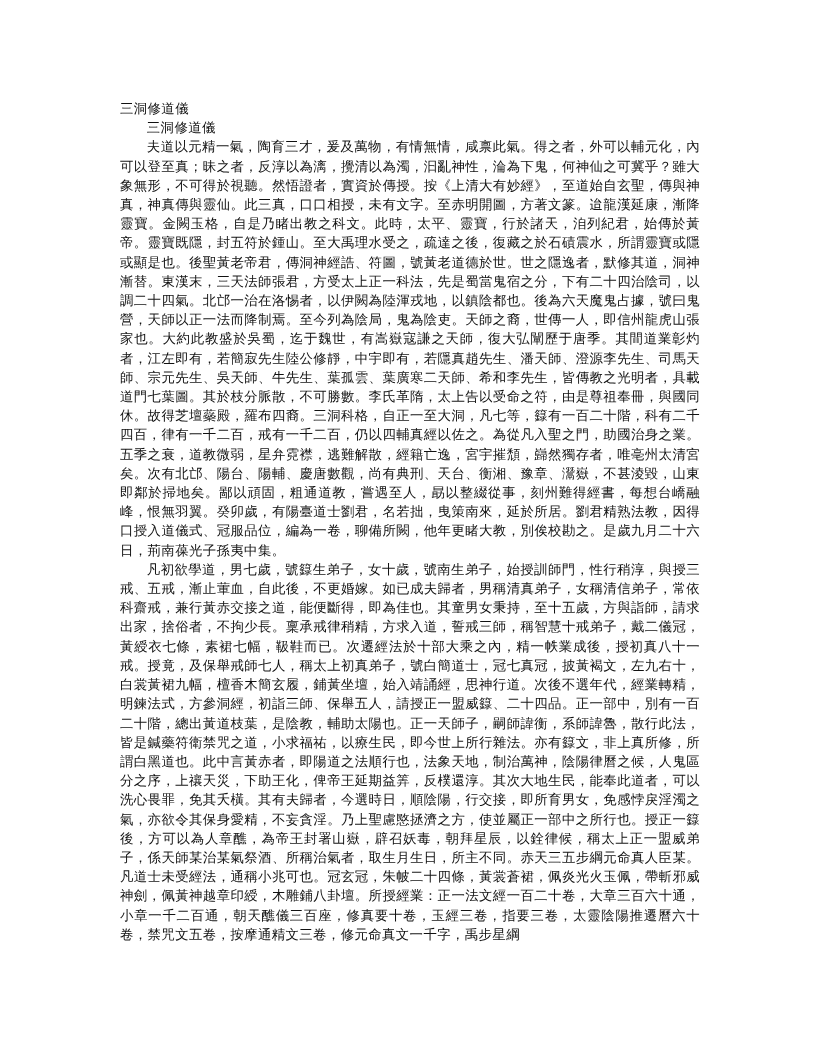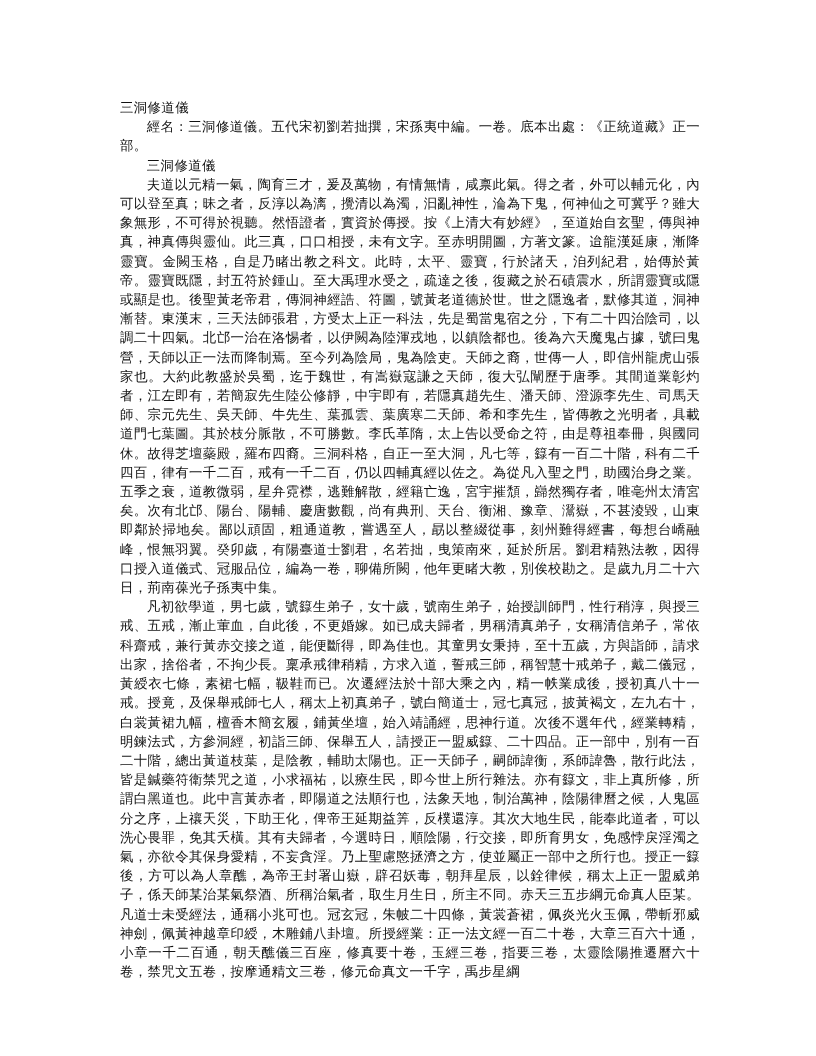--- a/index.html
+++ b/index.html
@@ -2,32 +2,31 @@
 <html><head>
 <meta charset="utf-8">
 <style>
   html, body { margin: 0; padding: 0; background: #ffffff; }
   body { width: 816px; height: 1056px; position: relative; overflow: hidden; }
   .page {
     position: absolute;
     left: 120px;
     top: 99px;
     width: 580px;
-    font-family: Liberation Mono, monospace;
+    font-family: Liberation Serif, serif;
     font-size: 13.4px;
     line-height: 19.2px;
     color: #111111;
     letter-spacing: 0.4px;
   }
   .title { margin: 0; font-weight: normal; font-size: 13.4px; }
   .para { margin: 0; text-indent: 2em; text-align: justify; }
   .subhead { margin: 0; padding-left: 2em; font-weight: normal; font-size: 13.4px; }
 </style>
 </head>
 <body>
 
 <div class="page">
   <p class="title">三洞修道儀</p>
-  <p class="para">經名：三洞修道儀。五代宋初劉若拙撰，宋孫夷中編。一卷。底本出處：《正統道藏》正一部。</p>
   <p class="subhead">三洞修道儀</p>
   <p class="para">夫道以元精一氣，陶育三才，爰及萬物，有情無情，咸禀此氣。得之者，外可以輔元化，內可以登至真；昧之者，反淳以為漓，攪清以為濁，汩亂神性，淪為下鬼，何神仙之可冀乎？雖大象無形，不可得於視聽。然悟證者，實資於傳授。按《上清大有妙經》，至道始自玄聖，傳與神真，神真傳與靈仙。此三真，口口相授，未有文字。至赤明開圖，方著文篆。迨龍漢延康，漸降靈寶。金闕玉格，自是乃睹出教之科文。此時，太平、靈寶，行於諸天，洎列紀君，始傳於黃帝。靈寶既隱，封五符於鍾山。至大禹理水受之，疏達之後，復藏之於石磧震水，所謂靈寶或隱或顯是也。後聖黃老帝君，傳洞神經誥、符圖，號黃老道德於世。世之隱逸者，默修其道，洞神漸替。東漢末，三天法師張君，方受太上正一科法，先是蜀當鬼宿之分，下有二十四治陰司，以調二十四氣。北邙一治在洛惕者，以伊闕為陸渾戎地，以鎮陰都也。後為六天魔鬼占據，號曰鬼營，天師以正一法而降制焉。至今列為陰局，鬼為陰吏。天師之裔，世傳一人，即信州龍虎山張家也。大約此教盛於吳蜀，迄于魏世，有嵩嶽寇謙之天師，復大弘闡歷于唐季。其間道業彰灼者，江左即有，若簡寂先生陸公修靜，中宇即有，若隱真趙先生、潘天師、澄源李先生、司馬天師、宗元先生、吳天師、牛先生、葉孤雲、葉廣寒二天師、希和李先生，皆傳教之光明者，具載道門七葉圖。其於枝分脈散，不可勝數。李氏革隋，太上告以受命之符，由是尊祖奉冊，與國同休。故得芝壇蘂殿，羅布四裔。三洞科格，自正一至大洞，凡七等，籙有一百二十階，科有二千四百，律有一千二百，戒有一千二百，仍以四輔真經以佐之。為從凡入聖之門，助國治身之業。五季之衰，道教微弱，星弁霓襟，逃難解散，經籍亡逸，宮宇摧頹，巋然獨存者，唯亳州太清宮矣。次有北邙、陽台、陽輔、慶唐數觀，尚有典刑、天台、衡湘、豫章、灊嶽，不甚淩毀，山東即鄰於掃地矣。鄙以頑固，粗通道教，嘗遇至人，勗以整綴從事，刻州難得經書，每想台嶠融峰，恨無羽翼。癸卯歲，有陽臺道士劉君，名若拙，曳策南來，延於所居。劉君精熟法教，因得口授入道儀式、冠服品位，編為一卷，聊備所闕，他年更睹大教，別俟校勘之。是歲九月二十六日，荊南葆光子孫夷中集。</p>
   <p class="para">凡初欲學道，男七歲，號籙生弟子，女十歲，號南生弟子，始授訓師門，性行稍淳，與授三戒、五戒，漸止葷血，自此後，不更婚嫁。如已成夫歸者，男稱清真弟子，女稱清信弟子，常依科齋戒，兼行黃赤交接之道，能便斷得，即為佳也。其童男女秉持，至十五歲，方與詣師，請求出家，捨俗者，不拘少長。稟承戒律稍精，方求入道，誓戒三師，稱智慧十戒弟子，戴二儀冠，黃綬衣七條，素裙七幅，靸鞋而已。次遷經法於十部大乘之內，精一帙業成後，授初真八十一戒。授竟，及保舉戒師七人，稱太上初真弟子，號白簡道士，冠七真冠，披黃褐文，左九右十，白裳黃裙九幅，檀香木簡玄履，鋪黃坐壇，始入靖誦經，思神行道。次後不選年代，經業轉精，明鍊法式，方參洞經，初詣三師、保舉五人，請授正一盟威籙、二十四品。正一部中，別有一百二十階，總出黃道枝葉，是陰教，輔助太陽也。正一天師子，嗣師諱衡，系師諱魯，散行此法，皆是鍼藥符衛禁咒之道，小求福祐，以療生民，即今世上所行雜法。亦有籙文，非上真所修，所謂白黑道也。此中言黃赤者，即陽道之法順行也，法象天地，制治萬神，陰陽律曆之候，人鬼區分之序，上禳天災，下助王化，俾帝王延期益筭，反樸還淳。其次大地生民，能奉此道者，可以洗心畏罪，免其夭橫。其有夫歸者，今選時日，順陰陽，行交接，即所育男女，免感悖戾淫濁之氣，亦欲令其保身愛精，不妄貪淫。乃上聖慮愍拯濟之方，使並屬正一部中之所行也。授正一籙後，方可以為人章醮，為帝王封署山嶽，辟召妖毒，朝拜星辰，以銓律候，稱太上正一盟威弟子，係天師某治某氣祭酒、所稱治氣者，取生月生日，所主不同。赤天三五步綱元命真人臣某。凡道士未受經法，通稱小兆可也。冠玄冠，朱帔二十四條，黃裳蒼裙，佩炎光火玉佩，帶斬邪威神劍，佩黃神越章印綬，木雕鋪八卦壇。所授經業：正一法文經一百二十卷，大章三百六十通，小章一千二百通，朝天醮儀三百座，修真要十卷，玉經三卷，指要三卷，太靈陰陽推遷曆六十卷，禁咒文五卷，按摩通精文三卷，修元命真文一千字，禹步星綱</p>
 </div>
 
 </body></html>

